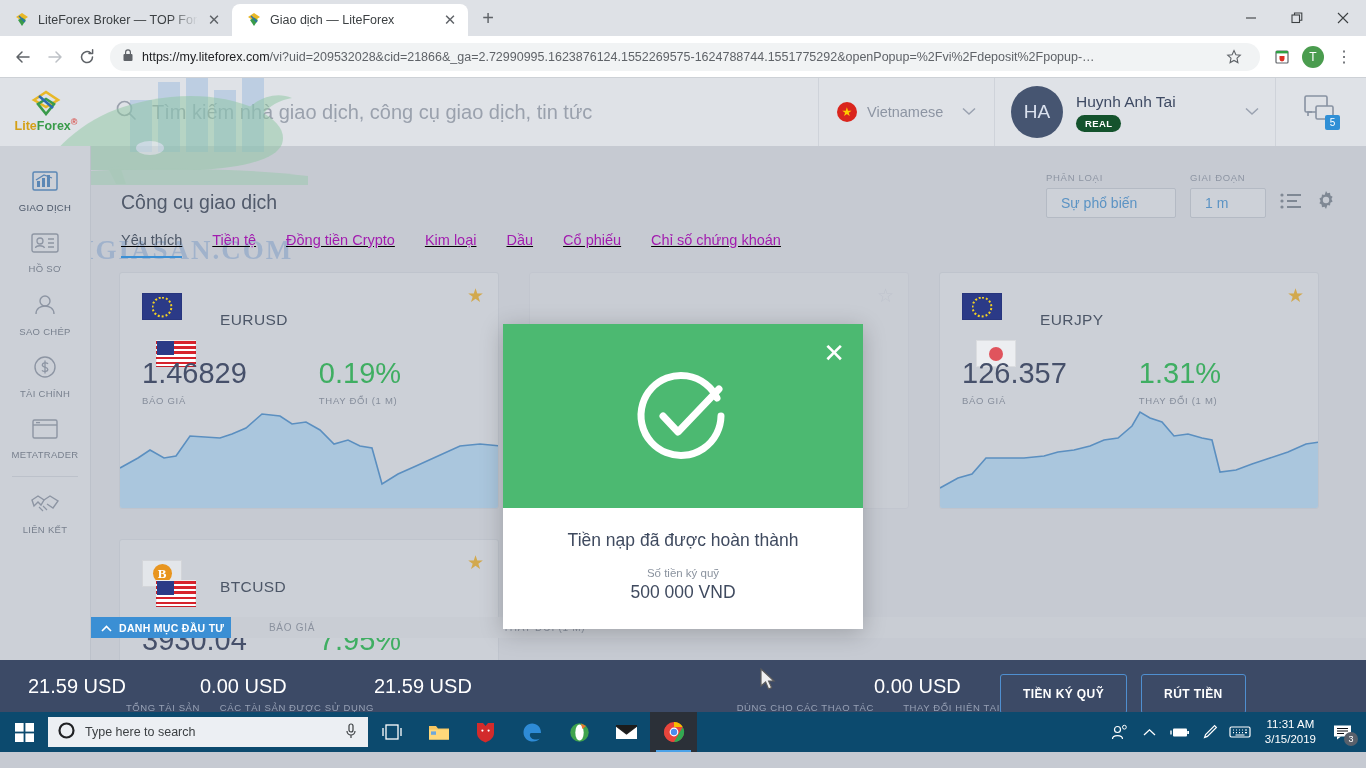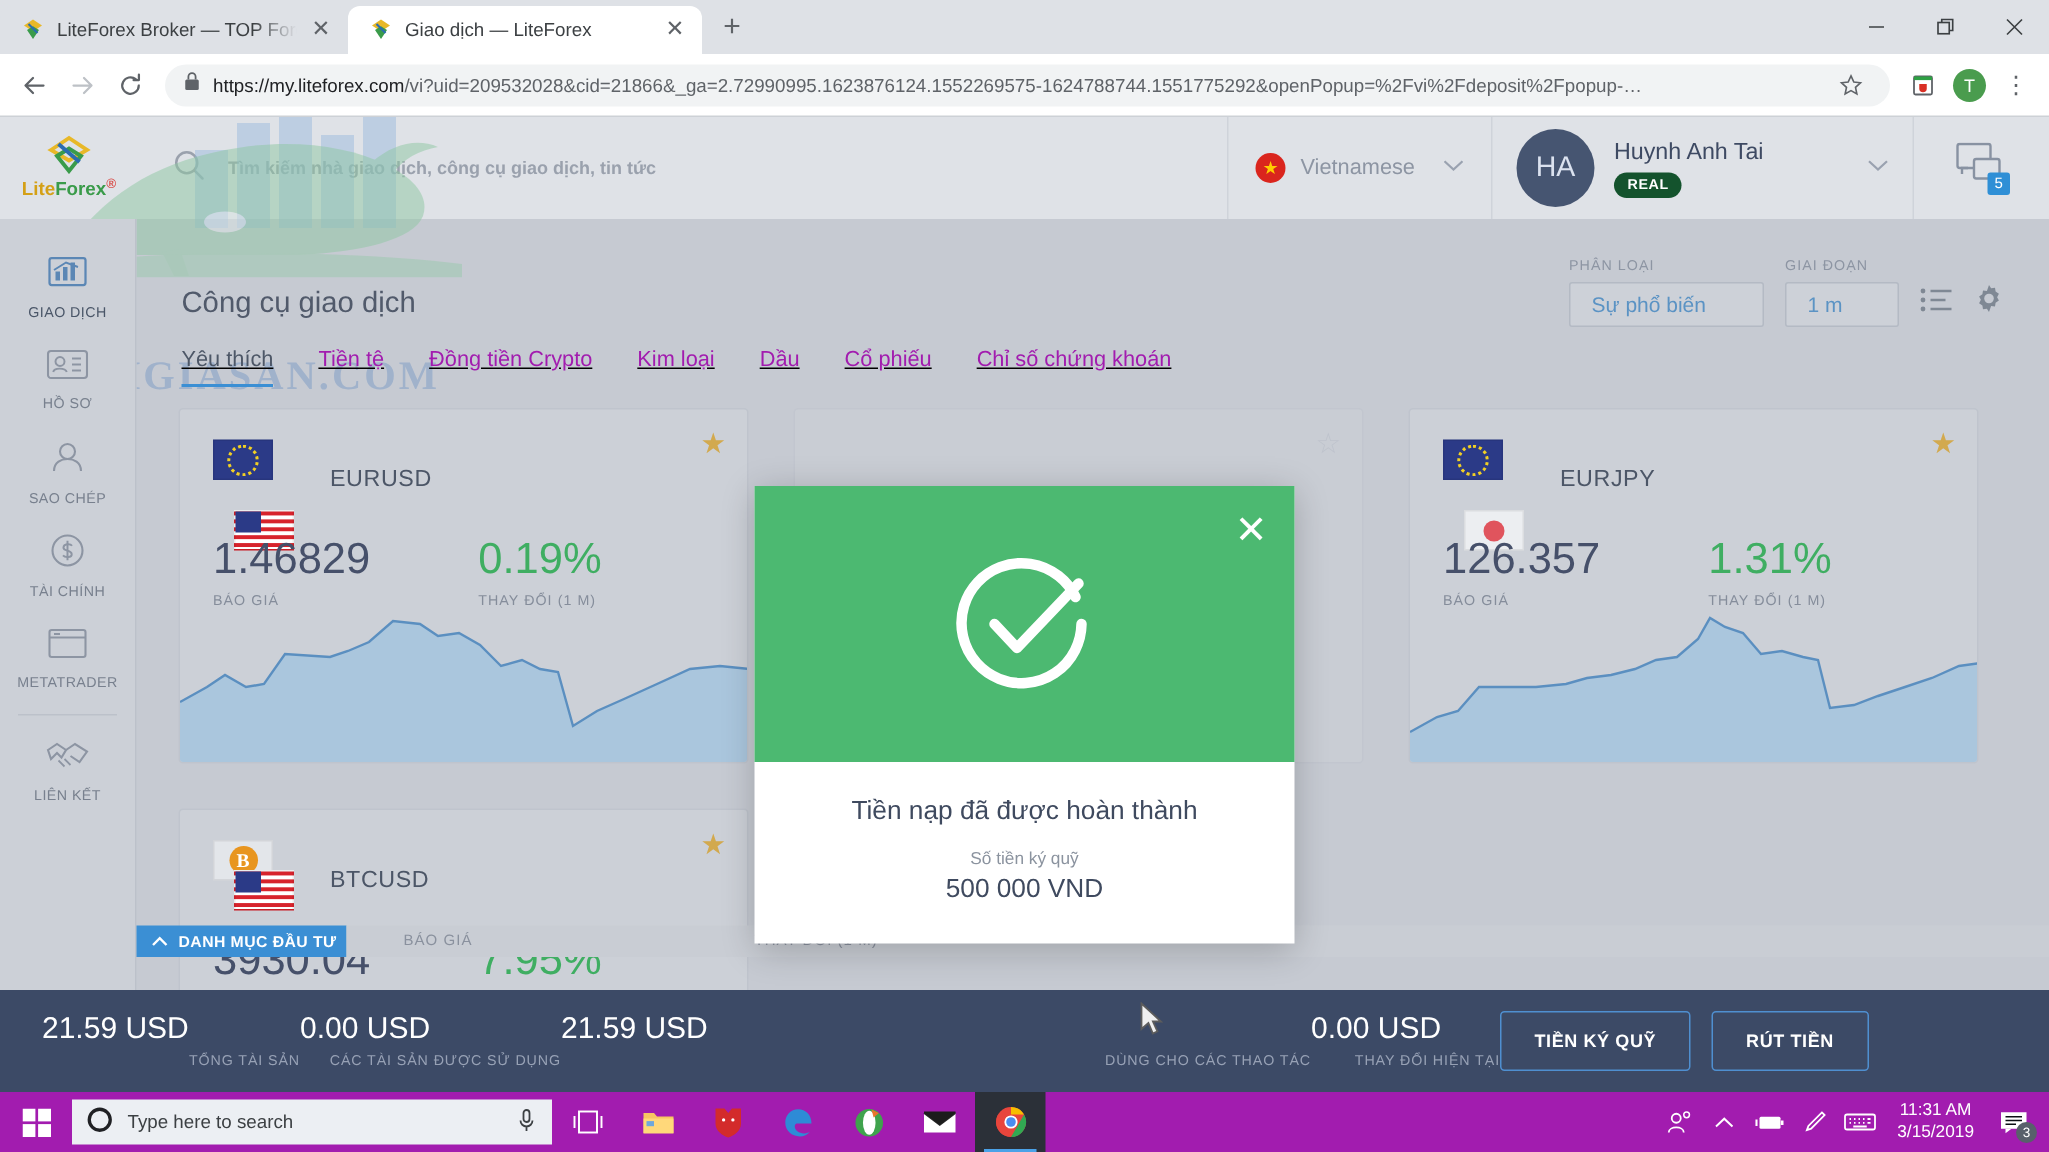--- a/index.html
+++ b/index.html
@@ -108,21 +108,21 @@
   .logo-text { font-size: 12.5px; font-weight: 700; margin-top: 1px; }
   .logo-text .lite { color: #d4a017; }
   .logo-text .forex { color: #3a9b4a; }
   .logo-text sup { color: #d9534f; font-size: 9px; }
   .search-zone {
     flex: 1; display: flex; align-items: center; gap: 14px; padding-left: 22px;
     height: 68px;
   }
   .search-input {
     background: transparent; border: none; outline: none; flex: 1;
-    font-size: 12px; color: #9aa1ad; font-family: "Liberation Sans", sans-serif; font-weight: bold;
+    font-size: 20px; color: #9aa1ad; font-family: "Liberation Sans", sans-serif;
   }
   .search-input::placeholder { color: #9aa1ad; }
   .hdr-div { width: 1px; height: 68px; background: #cfd3da; }
   .lang-zone {
     width: 175px; display: flex; align-items: center; gap: 10px; padding: 0 18px;
     height: 68px;
   }
   .flag-vn {
     width: 20px; height: 20px; border-radius: 50%; background: #da251d;
     display: flex; align-items: center; justify-content: center;
@@ -306,22 +306,22 @@
   }
   .modal-body { padding: 22px 20px 0; text-align: center; }
   .modal-title { font-size: 17.5px; color: #3f4a5f; }
   .modal-sub { font-size: 11.5px; color: #8b939f; margin-top: 16px; }
   .modal-amt { font-size: 17.5px; color: #3f4a5f; margin-top: 3px; }
 
   .cursor { position: absolute; left: 760px; top: 590px; }
 
   
   .taskbar {
-    position: absolute; left: 0; bottom: 0; width: 1366px; height: 40px;
-    background: #a21caf; display: flex; align-items: center; justify-content: flex-end;
+    position: absolute; left: 0; bottom: 16px; width: 1366px; height: 40px;
+    background: #0c4a6e; display: flex; align-items: center; justify-content: flex-end;
   }
   .tb-start {
     width: 48px; height: 40px; display: flex; align-items: center;
     justify-content: center;
   }
   .tb-search {
     width: 320px; height: 30px; background: #eceff3; display: flex;
     align-items: center; gap: 10px; padding: 0 10px; font-size: 12.5px;
     color: #3c4043;
   }

